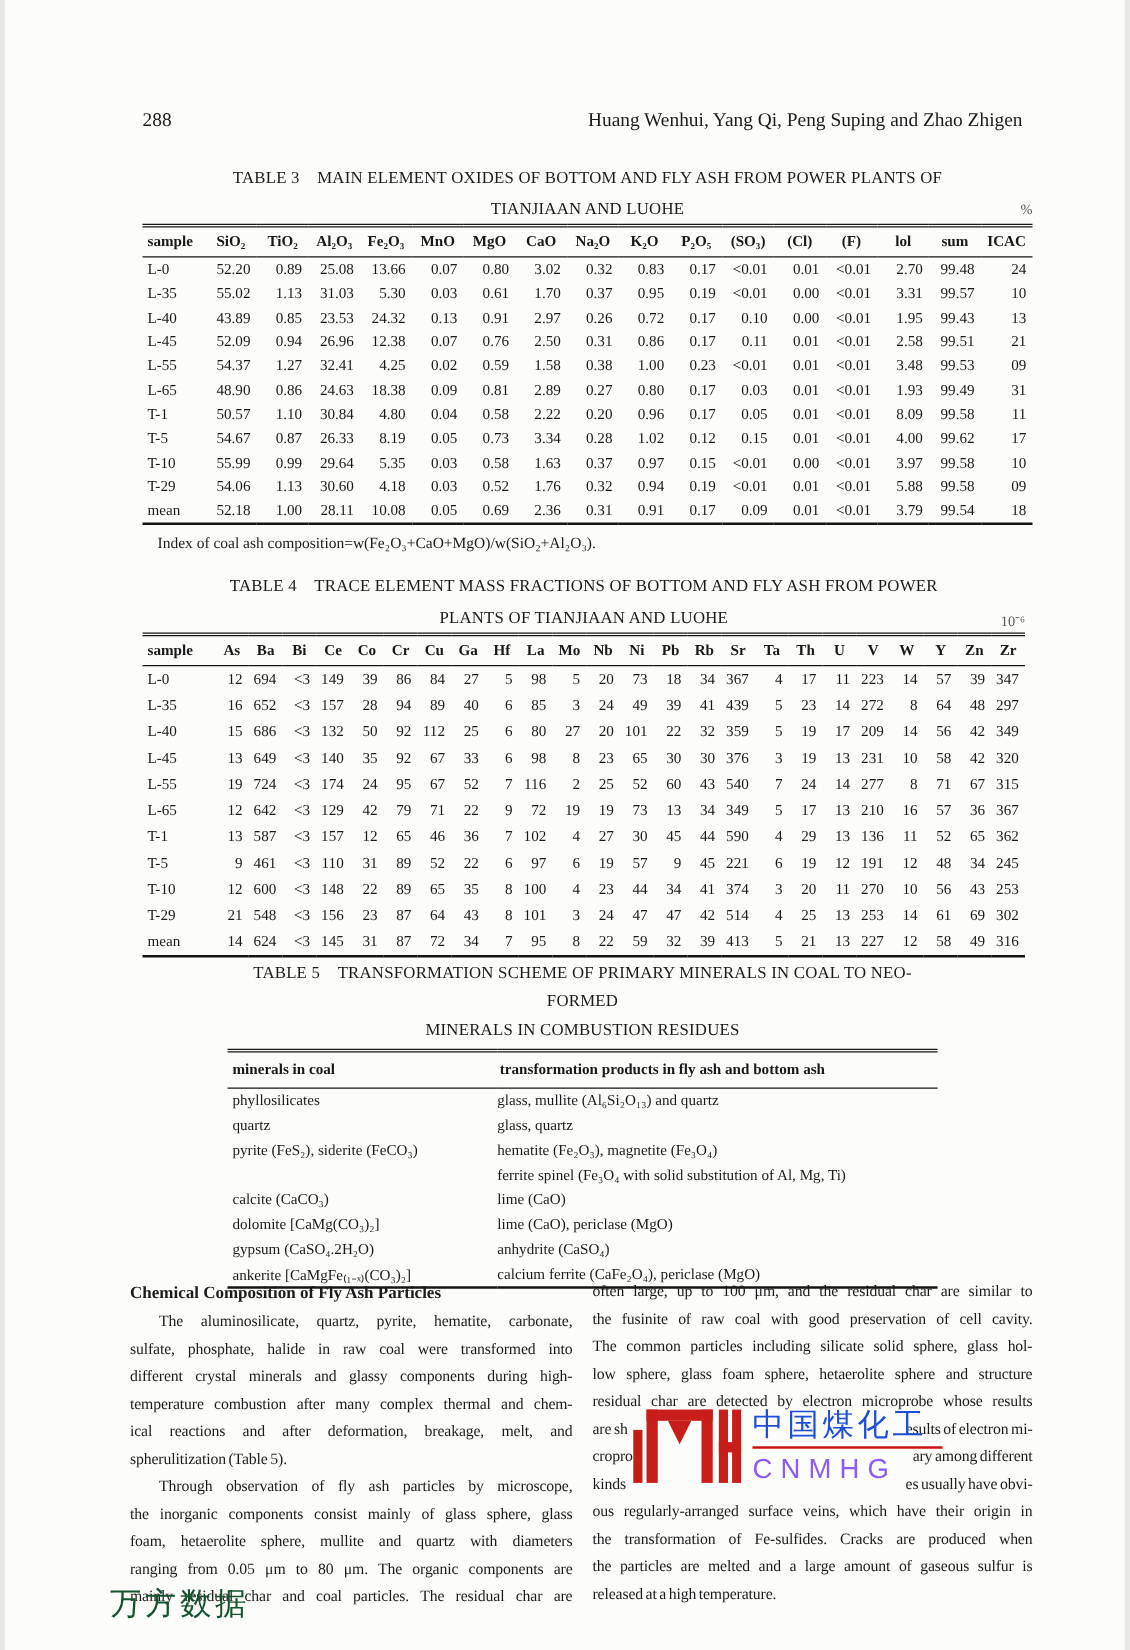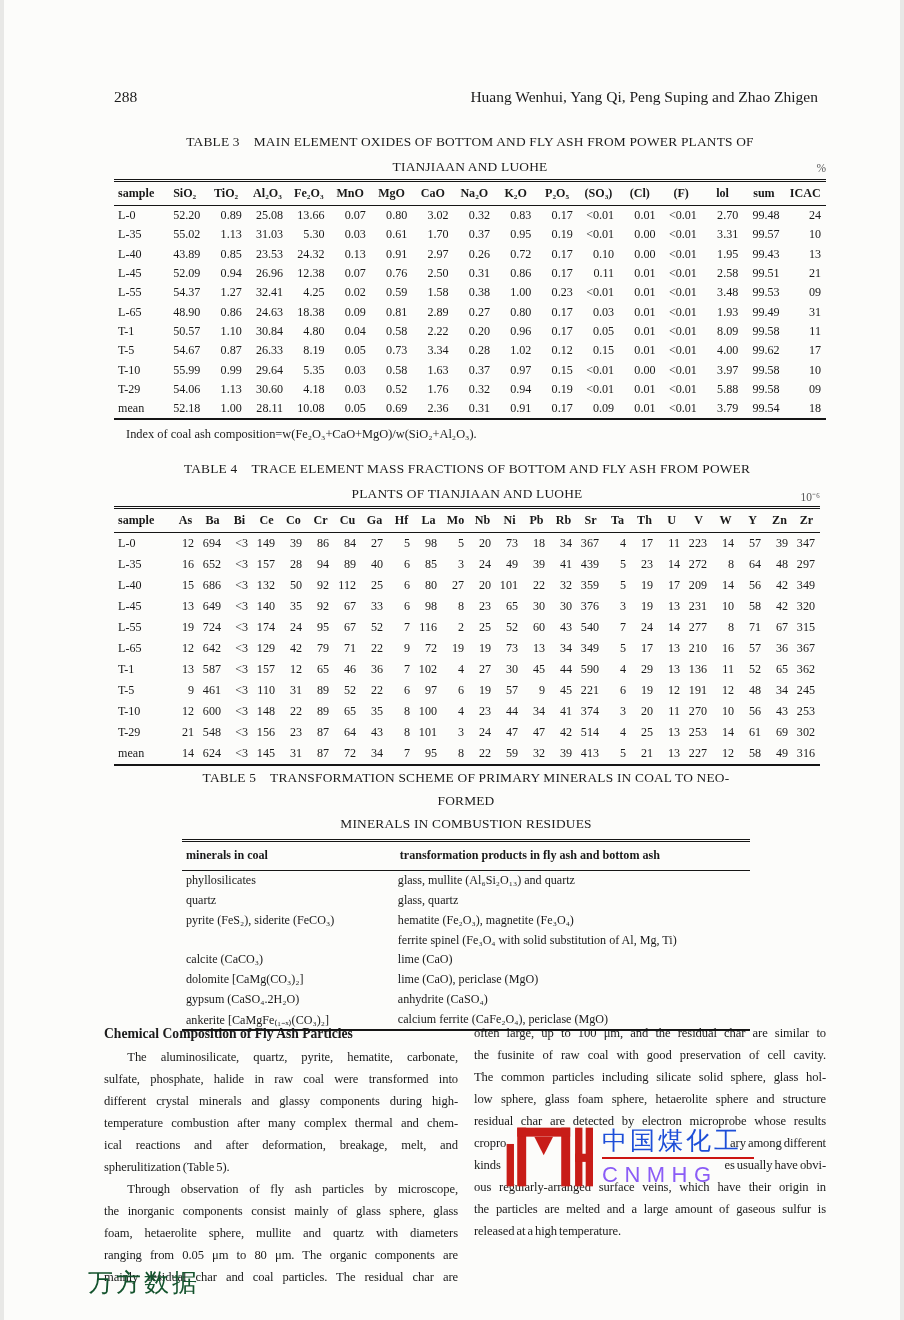--- a/index.html
+++ b/index.html
@@ -727,28 +727,33 @@
       <div class="jline">ranging from 0.05 μm to 80 μm. The organic components are</div>
       <div class="jline">mainly residual char and coal particles. The residual char are</div>
     </div>
     <div class="col col-right">
       <div class="jline">often large, up to 100 μm, and the residual char are similar to</div>
       <div class="jline">the fusinite of raw coal with good preservation of cell cavity.</div>
       <div class="jline">The common particles including silicate solid sphere, glass hol-</div>
       <div class="jline">low sphere, glass foam sphere, hetaerolite sphere and structure</div>
       <div class="jline">residual char are detected by electron microprobe whose results</div>
       <div class="fragline">
+        <span>are sh</span>
+        <span>esults of electron mi-</span>
+      </div>
+      <div class="fragline">
         <span>cropro</span>
         <span>ary among different</span>
       </div>
       <div class="fragline">
         <span>kinds</span>
         <span>es usually have obvi-</span>
       </div>
       <div class="jline">ous regularly-arranged surface veins, which have their origin in</div>
+      <div class="jline">the transformation of Fe-sulfides. Cracks are produced when</div>
       <div class="jline">the particles are melted and a large amount of gaseous sulfur is</div>
       <div class="endline">released at a high temperature.</div>
     </div>
   </div>
 
   <div class="watermark">
     <svg class="wm-logo" width="88" height="72" viewBox="0 0 108 84">
       <g fill="#c81d18">
         <rect x="2" y="26" width="9" height="52"></rect>
         <rect x="15" y="6" width="11" height="72"></rect>

